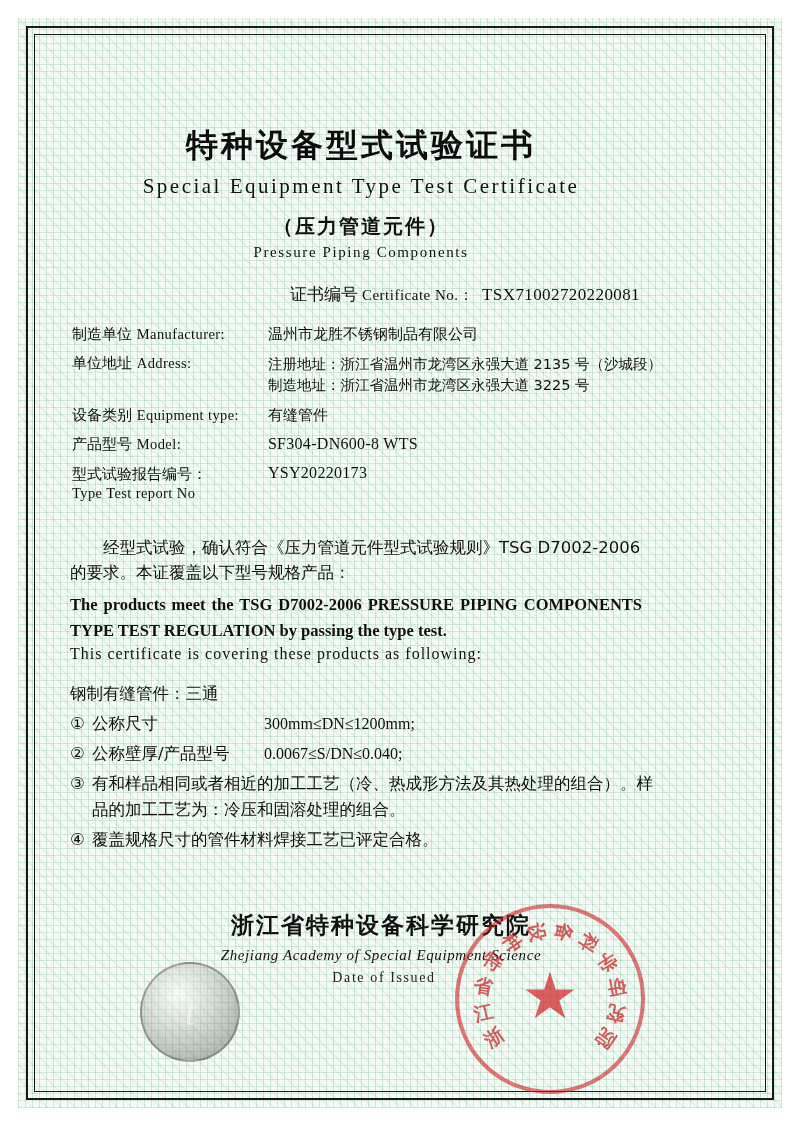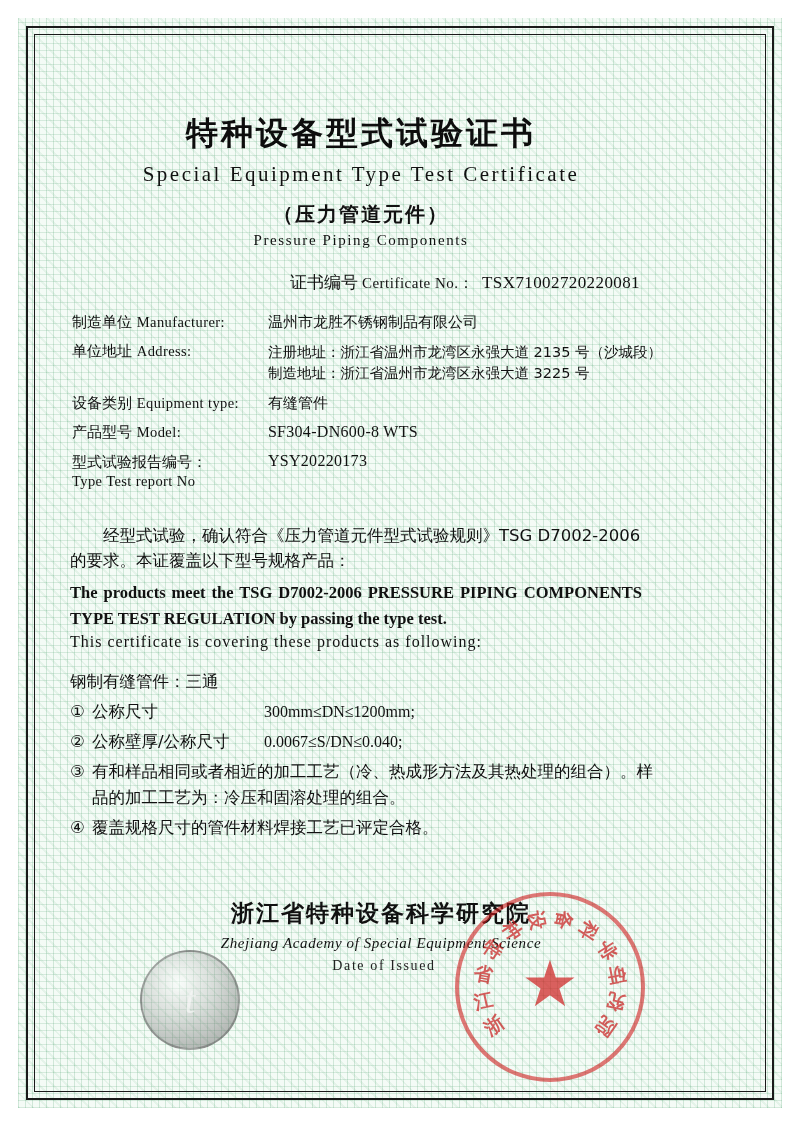--- a/index.html
+++ b/index.html
@@ -45,21 +45,21 @@
     position: absolute;
     left: 34px;
     top: 34px;
     right: 34px;
     bottom: 34px;
     border: 1px solid #1a1a1a;
   }
   .content {
     position: absolute;
     left: 60px;
-    top: 60px;
+    top: 72px;
     width: 602px;
     height: 1006px;
     color: #111111;
   }
   
   .title-cn {
     text-align: center;
     font-family: "DejaVu Sans", sans-serif;
     font-weight: bold;
     font-size: 32px;
@@ -416,21 +416,21 @@
       <div class="spec-item">
         <div class="spec-num">①</div>
         <div class="spec-text two-col">
           <div class="c1">公称尺寸</div>
           <div class="c2">300mm≤DN≤1200mm;</div>
         </div>
       </div>
       <div class="spec-item">
         <div class="spec-num">②</div>
         <div class="spec-text two-col">
-          <div class="c1">公称壁厚/公称尺寸</div>
+          <div class="c1">公称壁厚/产品型号</div>
           <div class="c2">0.0067≤S/DN≤0.040;</div>
         </div>
       </div>
       <div class="spec-item">
         <div class="spec-num">③</div>
         <div class="spec-text">有和样品相同或者相近的加工工艺（冷、热成形方法及其热处理的组合）。样品的加工工艺为：冷压和固溶处理的组合。</div>
       </div>
       <div class="spec-item">
         <div class="spec-num">④</div>
         <div class="spec-text">覆盖规格尺寸的管件材料焊接工艺已评定合格。</div>

